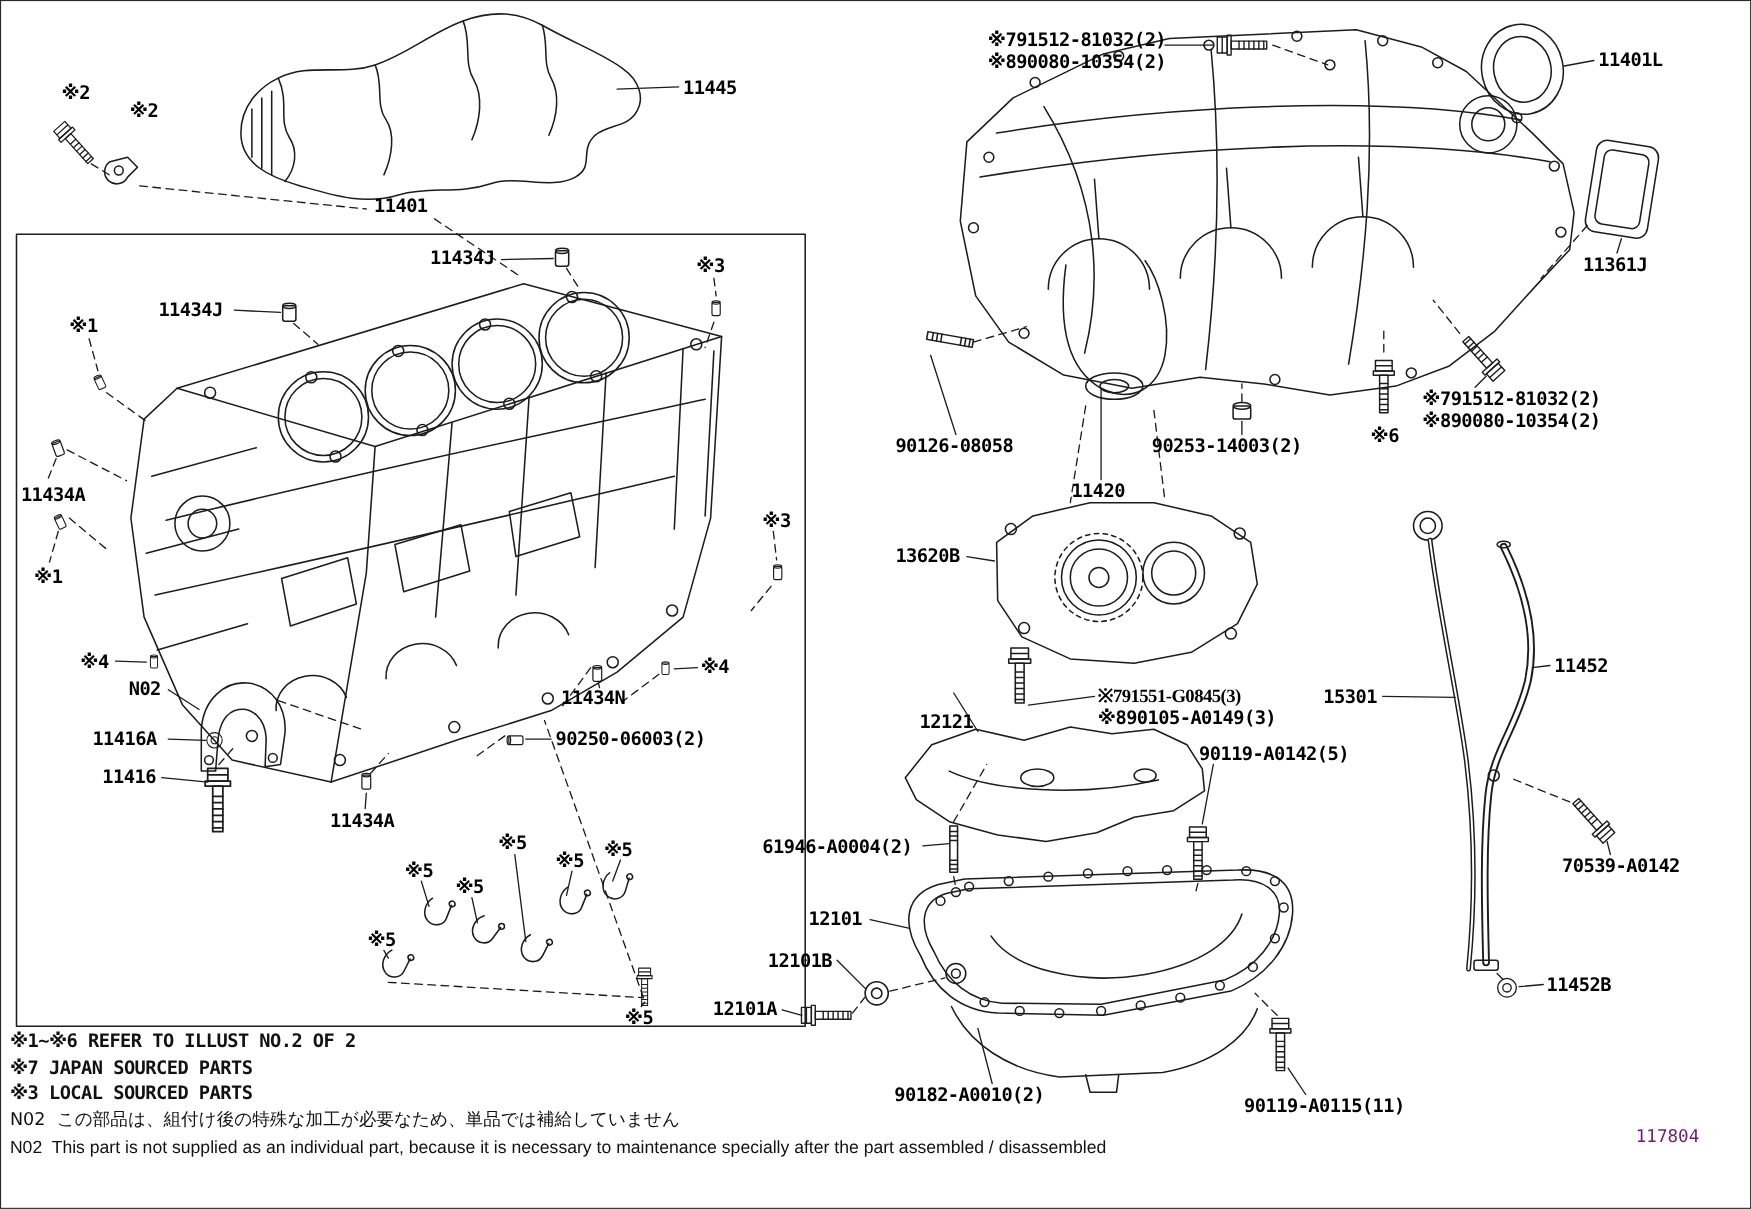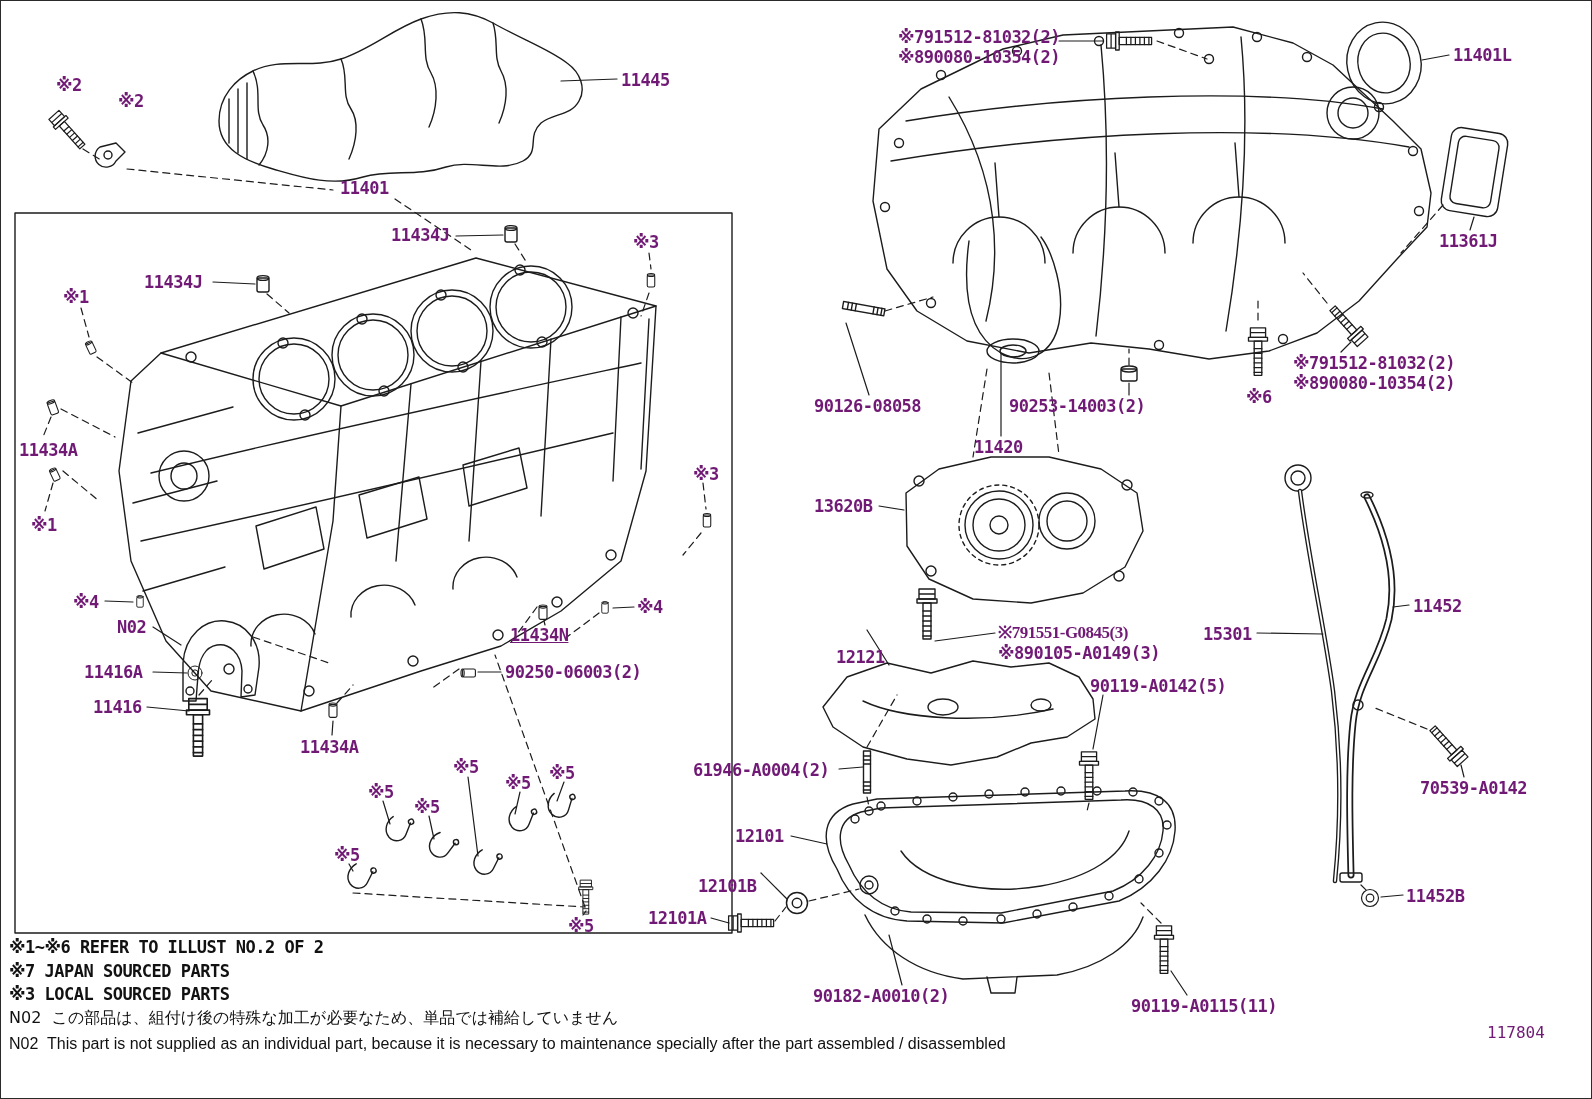--- a/index.html
+++ b/index.html
@@ -5,21 +5,21 @@
   * { margin:0; padding:0; box-sizing:border-box; }
   html,body { background:#ffffff; }
   #page {
     position:relative; width:1592px; height:1099px;
     background:#ffffff; border:1px solid #2a2a2a; overflow:hidden;
     font-family:"DejaVu Sans Mono","DejaVu Sans",monospace;
   }
   #art { position:absolute; left:0; top:0; }
   .part-label {
     position:absolute; font:bold 17px/1.1 "DejaVu Sans Mono","DejaVu Sans",monospace;
-    color:#701a75; white-space:pre; letter-spacing:-0.5px;
+    color:#000000; white-space:pre; letter-spacing:-0.5px;
   }
   .footnote { position:absolute; color:#111; white-space:pre; }
   .footnote.mono { font:bold 17px/1.2 "DejaVu Sans Mono","DejaVu Sans",monospace; letter-spacing:-0.5px; }
   .footnote.jp   { font:16px/1.2 "DejaVu Sans",sans-serif; }
   .footnote.en   { font:16px/1.2 "Liberation Sans","DejaVu Sans",sans-serif; }
   #diagram-number {
     position:absolute; left:1486px; top:1022px;
     font:16px "DejaVu Sans Mono",monospace; color:#701a75;text-align:right;
   }
 </style>
@@ -366,46 +366,46 @@
       <span class="part-label" style="left: 390px; top: 225px;">11434J</span>
       <span class="part-label" style="left: 143px; top: 272px;">11434J</span>
       <span class="part-label" style="left: 632px; top: 232px;">※3</span>
       <span class="part-label" style="left: 62px; top: 287px;">※1</span>
       <span class="part-label" style="left: 18px; top: 440px;">11434A</span>
       <span class="part-label" style="left: 30px; top: 515px;">※1</span>
       <span class="part-label" style="left: 692px; top: 464px;">※3</span>
       <span class="part-label" style="left: 72px; top: 592px;">※4</span>
       <span class="part-label" style="left: 116px; top: 617px;">N02</span>
       <span class="part-label" style="left: 636px; top: 597px;">※4</span>
-      <span class="part-label" style="left: 509px; top: 625px; text-decoration: underline;">11434N</span>
+      <span class="part-label" style="left: 509px; top: 625px;">11434N</span>
       <span class="part-label" style="left: 83px; top: 662px;">11416A</span>
       <span class="part-label" style="left: 504px; top: 662px; text-align: center;">90250-06003(2)</span>
       <span class="part-label" style="left: 92px; top: 697px;">11416</span>
       <span class="part-label" style="left: 299px; top: 737px;">11434A</span>
       <span class="part-label" style="left: 452px; top: 757px;">※5</span>
       <span class="part-label" style="left: 367px; top: 782px;">※5</span>
       <span class="part-label" style="left: 413px; top: 797px;">※5</span>
       <span class="part-label" style="left: 504px; top: 773px;">※5</span>
       <span class="part-label" style="left: 548px; top: 763px;">※5</span>
       <span class="part-label" style="left: 333px; top: 845px;">※5</span>
       <span class="part-label" style="left: 567px; top: 916px;">※5</span>
       <span class="part-label" style="left: 692px; top: 760px;">61946-A0004(2)</span>
       <span class="part-label" style="left: 734px; top: 826px;">12101</span>
-      <span class="part-label" style="left: 697px; top: 864px; margin-top: 12px;">12101B</span>
+      <span class="part-label" style="left: 697px; top: 864px;">12101B</span>
       <span class="part-label" style="left: 647px; top: 908px;">12101A</span>
       <span class="part-label" style="left: 812px; top: 986px;">90182-A0010(2)</span>
       <span class="part-label" style="left: 1130px; top: 996px;">90119-A0115(11)</span>
       <span class="part-label" style="left: 897px; top: 27px;">※791512-81032(2)</span>
       <span class="part-label" style="left: 897px; top: 47px;">※890080-10354(2)</span>
       <span class="part-label" style="left: 1452px; top: 45px;">11401L</span>
       <span class="part-label" style="left: 1438px; top: 231px;">11361J</span>
       <span class="part-label" style="left: 1292px; top: 353px;">※791512-81032(2)</span>
       <span class="part-label" style="left: 1292px; top: 373px;">※890080-10354(2)</span>
       <span class="part-label" style="left: 813px; top: 396px;">90126-08058</span>
-      <span class="part-label" style="left: 1008px; top: 396px; text-align: center;">90253-14003(2)</span>
+      <span class="part-label" style="left: 1046px; top: 396px; text-align: center;">90253-14003(2)</span>
       <span class="part-label" style="left: 1245px; top: 387px;">※6</span>
       <span class="part-label" style="left: 973px; top: 437px;">11420</span>
       <span class="part-label" style="left: 813px; top: 496px;">13620B</span>
       <span class="part-label" style="left: 997px; top: 623px; font-family: Liberation Serif, serif;">※791551-G0845(3)</span>
       <span class="part-label" style="left: 997px; top: 643px;">※890105-A0149(3)</span>
       <span class="part-label" style="left: 835px; top: 611px; margin-top: 36px;">12121</span>
       <span class="part-label" style="left: 1089px; top: 676px;">90119-A0142(5)</span>
       <span class="part-label" style="left: 1202px; top: 624px;">15301</span>
       <span class="part-label" style="left: 1412px; top: 596px;">11452</span>
       <span class="part-label" style="left: 1419px; top: 778px;">70539-A0142</span>

